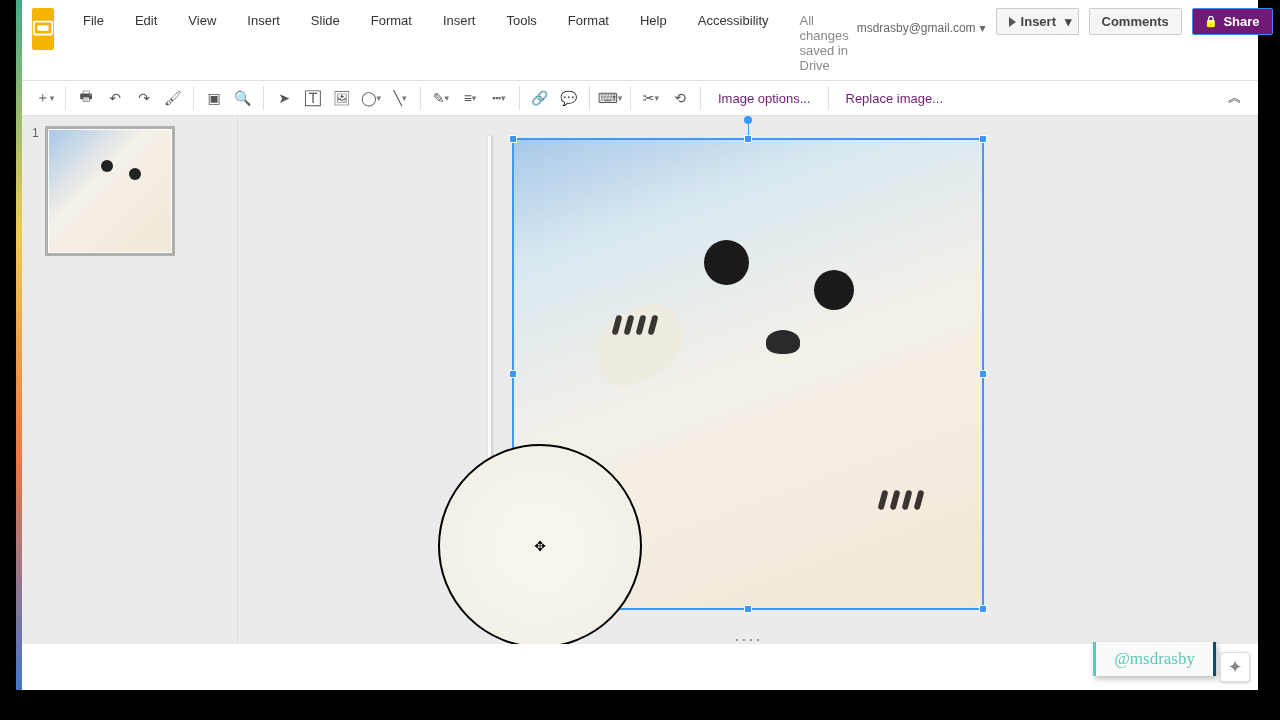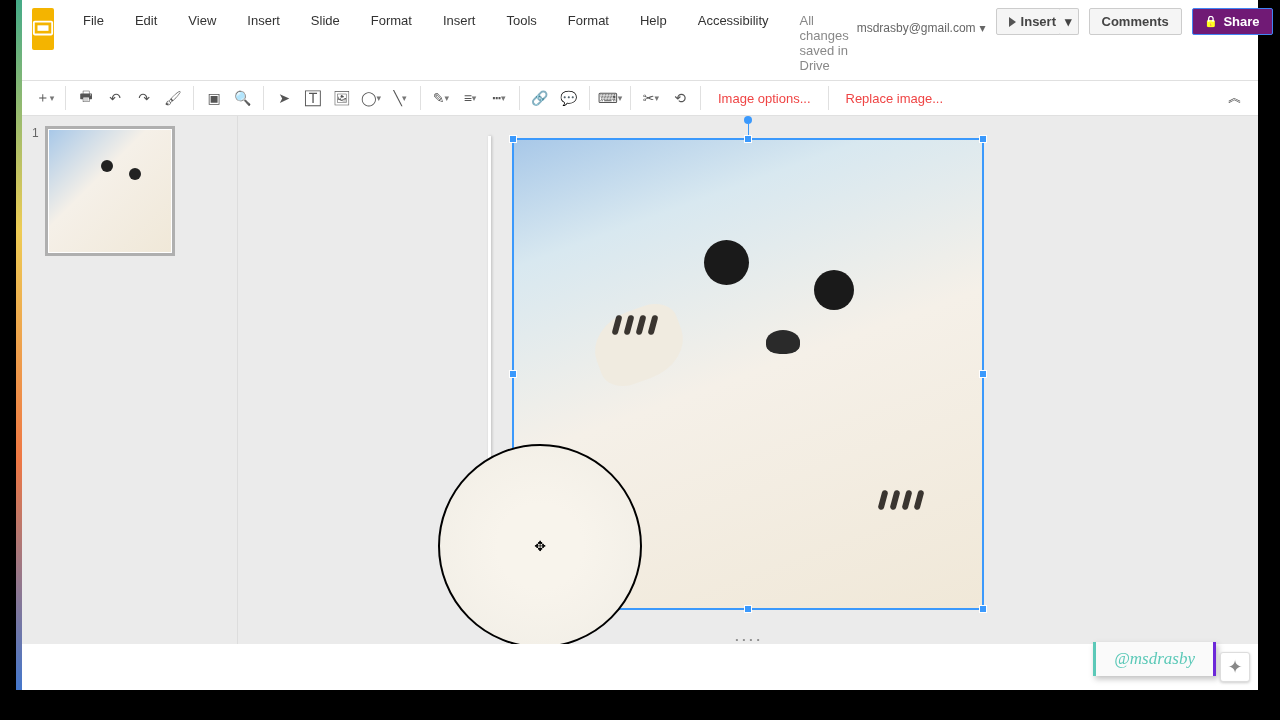--- a/index.html
+++ b/index.html
@@ -19,21 +19,21 @@
 .account { font-size:12px; color:#666; display:flex; align-items:center; gap:4px; }
 .top-buttons { display:flex; gap:10px; }
 .btn { border:1px solid #ccc; background:#f5f5f5; padding:5px 12px; font-size:13px; border-radius:2px; cursor:pointer; display:flex; align-items:center; gap:5px; font-weight:bold; color:#444;}
 .btn.present::before { content:''; width:0; height:0; border-left:7px solid #555; border-top:5px solid transparent; border-bottom:5px solid transparent; }
 .btn.present-drop { border-left:none; margin-left:-10px; padding:5px 6px; }
 .btn.share { background:#701a75; border-color:#4285f4; color:#fff; }
 .btn.share::before { content:'🔒'; font-size:11px; filter:brightness(2);}
 .toolbar { border-top:1px solid #e0e0e0; border-bottom:1px solid #e0e0e0; height:36px; display:flex; align-items:center; padding:0 10px; gap:3px; background:#fff; margin-top:4px;}
 .tb { width:26px; height:26px; display:flex; align-items:center; justify-content:center; color:#555; cursor:pointer; font-size:14px; border-radius:2px; }
 .sep { width:1px; height:24px; background:#e0e0e0; margin:0 4px; }
-.tb-text { font-size:13px; color:#ef4444; padding:0 10px; cursor:pointer;text-align:center; }
+.tb-text { font-size:13px; color:#701a75; padding:0 10px; cursor:pointer;text-align:center; }
 .collapse { margin-left:auto; }
 .workspace { display:flex; height:528px; }
 .thumbs { width:216px; background:#ebebeb; border-right:1px solid #ddd; padding:10px; }
 .thumb-wrap { display:flex; gap:6px; }
 .thumb-num { font-size:12px; color:#666; }
 .thumb { width:130px; height:130px; border:3px solid #afafaf; background:#fff; padding:1px; display:flex; align-items:center; justify-content:center;}
 .thumb-inner{ width:100%; height:100%; background:linear-gradient(135deg,#a8c8e8 0%,#f5f0e8 40%,#f0e8d8 100%); position:relative; overflow:hidden;}
 .canvas-area { flex:1; background:#ebebeb; position:relative; overflow:hidden; }
 .selected-image { position:absolute; left:274px; top:22px; width:472px; height:472px; border:2px solid #3b99fc; background:linear-gradient(160deg,#a8c8e8 0%,#d8e8f0 20%,#f5f0e8 50%,#f0e8d8 100%); }
 .handle { position:absolute; width:8px; height:8px; background:#3b99fc; border:1px solid #fff; }
@@ -48,21 +48,21 @@
 .nose{position:absolute;top:190px;left:252px;width:34px;height:24px;background:#2a2a2a;border-radius:50% 50% 40% 40%;}
 .flipper{position:absolute;top:170px;left:80px;width:90px;height:70px;background:#f0ebe0;border-radius:50% 30% 50% 30%;transform:rotate(-20deg);}
 .claws{position:absolute;display:flex;gap:6px;}
 .claws span{width:6px;height:20px;background:#3a3530;border-radius:3px;transform:rotate(15deg);}
 .claws.c1{top:175px;left:100px;} .claws.c2{top:350px;right:60px;}
 .magnifier { position:absolute; left:200px; top:328px; width:204px; height:204px; border:2px solid #000; border-radius:50%; background:radial-gradient(circle,#f8f4ec 30%,#f0ede5 100%); }
 .move-cursor{position:absolute;left:50%;top:50%;transform:translate(-50%,-50%);font-size:14px;color:#000;}
 .slide-edge{position:absolute;left:250px;top:20px;width:3px;height:478px;background:#fff;box-shadow:1px 0 3px rgba(0,0,0,0.2);}
 .grip { position:absolute; bottom:0; left:50%; transform:translateX(-50%); color:#888; font-size:8px; letter-spacing:1px;}
 .notes { height:50px; border-top:1px solid #ddd; padding:14px 18px; font-size:14px; color:#333; background:#fff; }
-.watermark { position:absolute; right:42px; bottom:14px; background:#fafafa; border-left:3px solid #5cc9b8; border-right:3px solid #6d28d9; padding:7px 18px; font-family:'Comic Sans MS',cursive; font-style:italic; color:#5cc9b8; font-size:17px; box-shadow:2px 3px 6px rgba(0,0,0,0.25); }
+.watermark { position:absolute; right:42px; bottom:14px; background:#fafafa; border-left:3px solid #5cc9b8; border-right:3px solid #0c4a6e; padding:7px 18px; font-family:'Comic Sans MS',cursive; color:#5cc9b8; font-size:17px; box-shadow:2px 3px 6px rgba(0,0,0,0.25); }
 .explore { position:absolute; right:8px; bottom:8px; width:30px; height:30px; background:#fff; border:1px solid #ddd; border-radius:3px; box-shadow:0 1px 3px rgba(0,0,0,0.2); display:flex; align-items:center; justify-content:center; color:#888; font-size:18px;}
 .drop::after{content:' ▾'; font-size:9px; color:#777;}
 .left-strip{position:absolute;left:16px;top:0;width:6px;height:690px;background:linear-gradient(to bottom,#4a8,#ec5,#e74,#47c);}
 .thumb-eye{position:absolute;width:12px;height:12px;background:#222;border-radius:50%;}
 .thumb-eye.l{top:30px;left:52px;} .thumb-eye.r{top:38px;left:80px;}
 </style>
 </head>
 <body>
 
 <div class="left-strip"></div>

